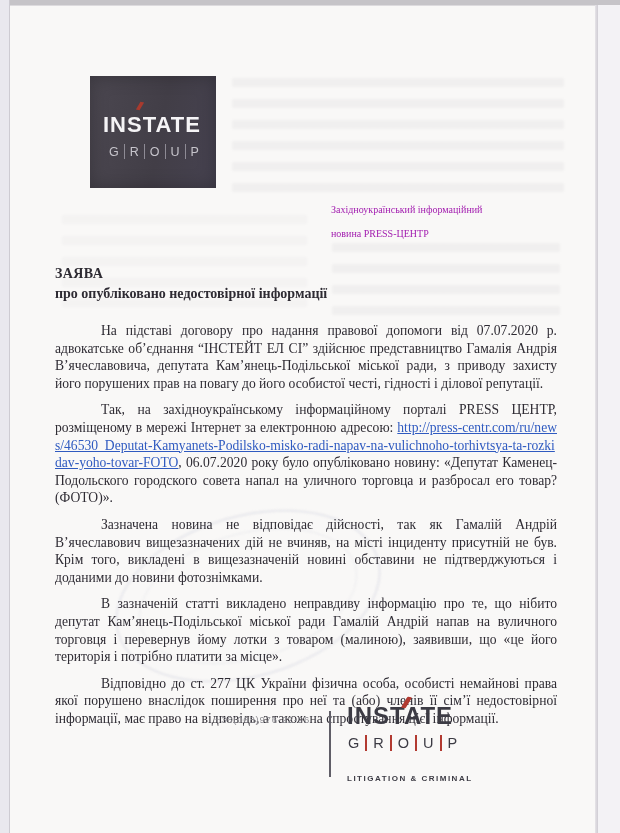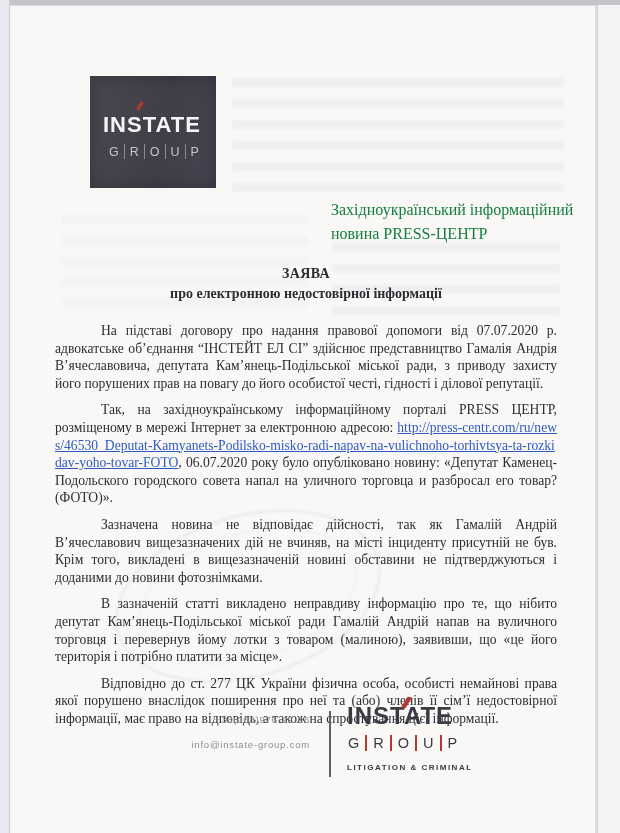--- a/index.html
+++ b/index.html
@@ -28,42 +28,42 @@
     background:linear-gradient(100deg,#4b4750 0%,#423e47 55%,#464250 100%);
     box-shadow:inset 0 0 18px rgba(0,0,0,0.25);}
   .logo-box .accent{position:absolute;left:48px;top:26px;width:4px;height:8px;background:#a83a2e;transform:skewX(-22deg) rotate(10deg);}
   .logo-box .brand{position:absolute;left:13px;top:36px;color:#f5f4f6;
     font-family:"Liberation Sans",sans-serif;font-size:22px;font-weight:700;letter-spacing:1px;}
   .logo-box .group-row{position:absolute;left:14px;top:68px;display:flex;align-items:center;
     font-family:"Liberation Sans",sans-serif;font-size:12.5px;color:#c6c4cb;}
   .logo-box .group-row .ltr{padding:0 5px;}
   .logo-box .group-row .bar{width:1px;height:15px;background:#8e8b95;}
   
-  .recipient{position:absolute;left:331px;top:198px;width:245px;font-size:16px;line-height:24px;color:#15803d;}
+  .recipient{position:absolute;left:331px;top:198px;width:245px;font-size:10px;line-height:24px;color:#a21caf;}
   
-  .title-block{position:absolute;left:55px;top:266px;width:502px;text-align:center;color:#2e2b33;}
+  .title-block{position:absolute;left:55px;top:266px;width:502px;color:#2e2b33;}
   .title-block .t1{font-weight:700;font-size:14px;letter-spacing:.4px;}
   .title-block .t2{font-weight:700;font-size:14px;margin-top:4px;}
   
   .doc-body{position:absolute;left:55px;top:322px;width:502px;color:#2e2b33;}
   .doc-body p{margin:0 0 9px 0;text-align:justify;text-indent:46px;font-size:13.6px;line-height:17.6px;}
   .doc-link{color:#2f5ac0;text-decoration:underline;word-break:break-all;}
   
   .footer-contacts{position:absolute;left:0;top:708px;width:310px;text-align:right;
     font-family:"Liberation Sans",sans-serif;font-size:9.5px;letter-spacing:.8px;color:#8e8d93;line-height:24.5px;}
   .footer-divider{position:absolute;left:329px;top:711px;width:2px;height:66px;background:#605e67;}
   .footer-logo{position:absolute;left:347px;top:702px;font-family:"Liberation Sans",sans-serif;color:#3c3b44;}
   .footer-logo .faccent{position:absolute;left:57px;top:-5px;width:5px;height:11px;background:#b23a31;
     transform:skewX(-24deg) rotate(9deg);border-radius:1px;}
   .footer-logo .fbrand{font-size:24px;font-weight:700;letter-spacing:1px;}
   .footer-logo .fgroup{margin-top:5px;display:flex;align-items:center;}
   .footer-logo .fgroup .ltr{padding:0 6px;font-size:14.5px;}
   .footer-logo .fgroup .ltr:first-child{padding-left:1px;}
   .footer-logo .fgroup .bar{width:2px;height:16px;background:#b23a31;}
-  .footer-logo .ftag{margin-top:12px;font-size:8px;font-weight:700;letter-spacing:1.5px;}
+  .footer-logo .ftag{margin-top:23px;font-size:8px;font-weight:700;letter-spacing:1.5px;}
 </style>
 </head>
 <body>
 
 <div class="edge-top"></div>
 <div class="right-strip"></div>
 <div class="fold-right"></div>
 <div class="edge-left"></div>
 <div class="bleed b1"></div>
 <div class="bleed b2"></div>
@@ -86,34 +86,33 @@
   </span>
 </div>
 
 <div class="recipient">
   <div>Західноукраїнський інформаційний</div>
   <div>новина PRESS-ЦЕНТР</div>
 </div>
 
 <div class="title-block">
   <div class="t1">ЗАЯВА</div>
-  <div class="t2">про електронною недостовірної інформації</div>
+  <div class="t2">про опубліковано недостовірної інформації</div>
 </div>
 
 <div class="doc-body">
   <p>На підставі договору про надання правової допомоги від 07.07.2020 р. адвокатське об’єднання “ІНСТЕЙТ ЕЛ СІ” здійснює представництво Гамалія Андрія В’ячеславовича, депутата Кам’янець-Подільської міської ради, з приводу захисту його порушених прав на повагу до його особистої честі, гідності і ділової репутації.</p>
   <p><span>Так, на західноукраїнському інформаційному порталі PRESS ЦЕНТР, розміщеному в мережі Інтернет за електронною адресою: </span><span class="doc-link">http://press-centr.com/ru/news/46530_Deputat-Kamyanets-Podilsko-misko-radi-napav-na-vulichnoho-torhivtsya-ta-rozkidav-yoho-tovar-FOTO</span><span>, 06.07.2020 року було опубліковано новину: «Депутат Каменец-Подольского городского совета напал на уличного торговца и разбросал его товар? (ФОТО)».</span></p>
   <p>Зазначена новина не відповідає дійсності, так як Гамалій Андрій В’ячеславович вищезазначених дій не вчиняв, на місті інциденту присутній не був. Крім того, викладені в вищезазначеній новині обставини не підтверджуються і доданими до новини фотознімками.</p>
   <p>В зазначеній статті викладено неправдиву інформацію про те, що нібито депутат Кам’янець-Подільської міської ради Гамалій Андрій напав на вуличного торговця і перевернув йому лотки з товаром (малиною), заявивши, що «це його територія і потрібно платити за місце».</p>
   <p>Відповідно до ст. 277 ЦК України фізична особа, особисті немайнові права якої порушено внаслідок поширення про неї та (або) членів її сім’ї недостовірної інформації, має право на відповідь, а також на спростування цієї інформації.</p>
 </div>
 
 <div class="footer-contacts">
   <div>+38(068)976-22-96</div>
-  <div>info@instate-group.com</div>
 </div>
 <div class="footer-divider"></div>
 <div class="footer-logo">
   <span class="faccent"></span>
   <div class="fbrand">INSTATE</div>
   <div class="fgroup">
     <span class="ltr">G</span>
     <span class="bar"></span>
     <span class="ltr">R</span>
     <span class="bar"></span>

